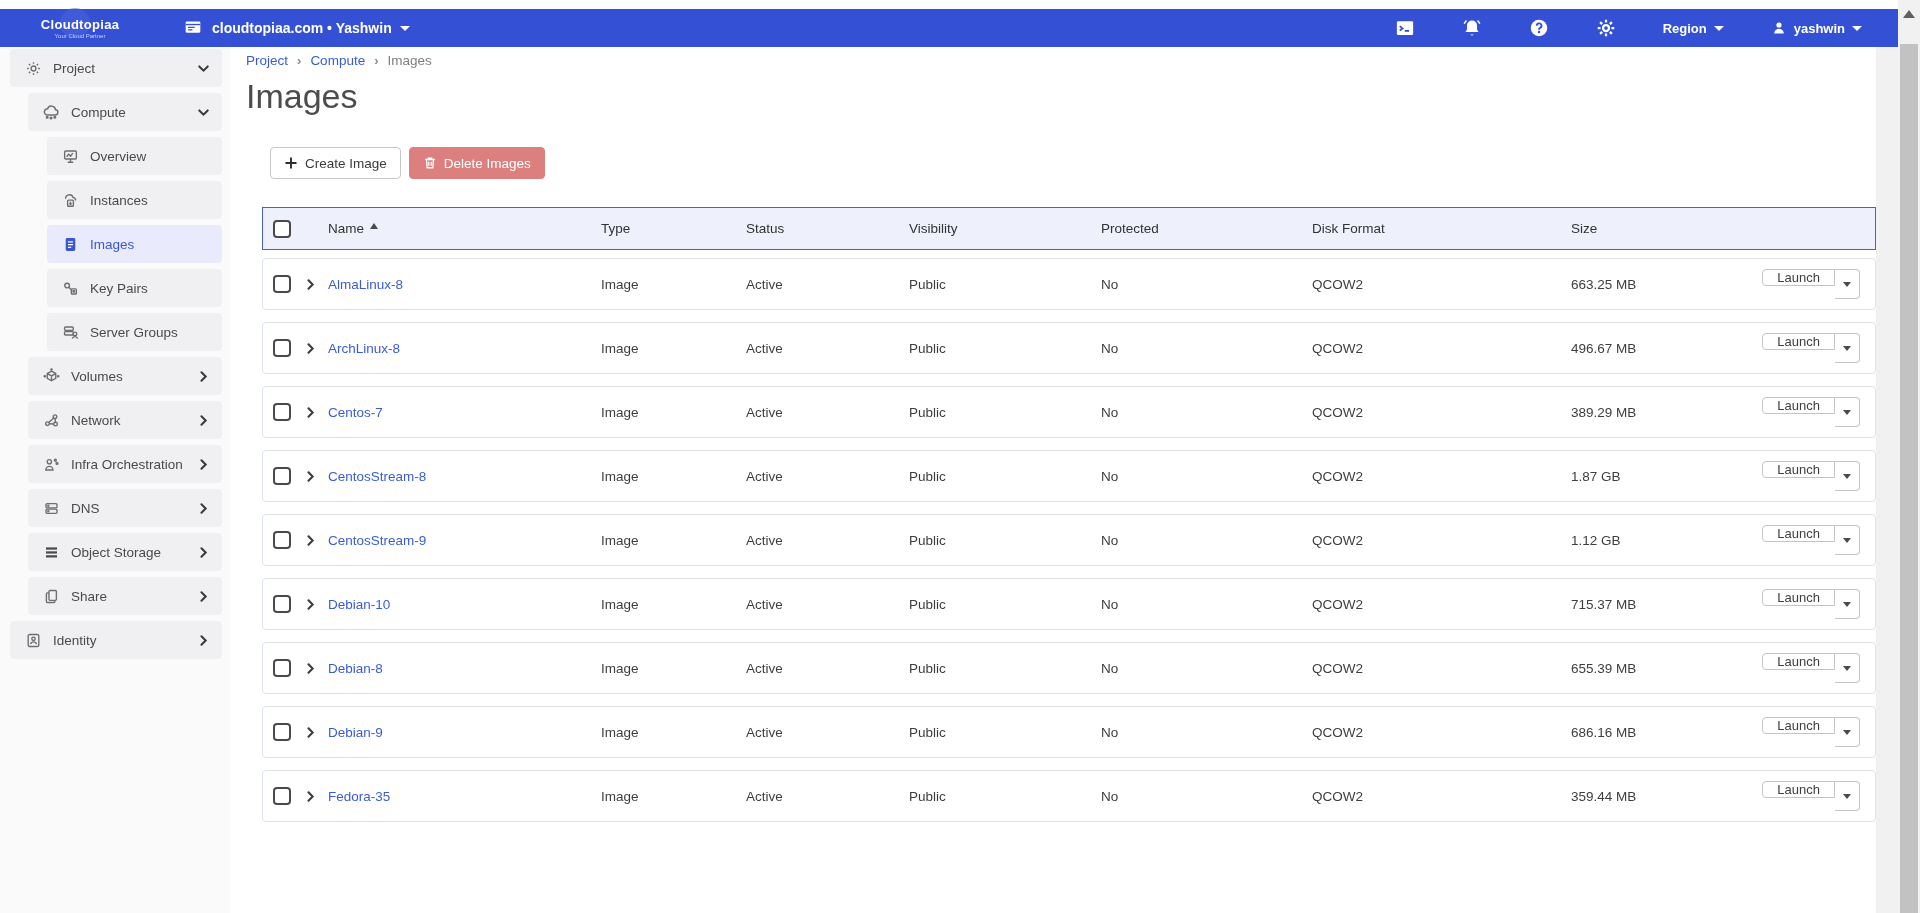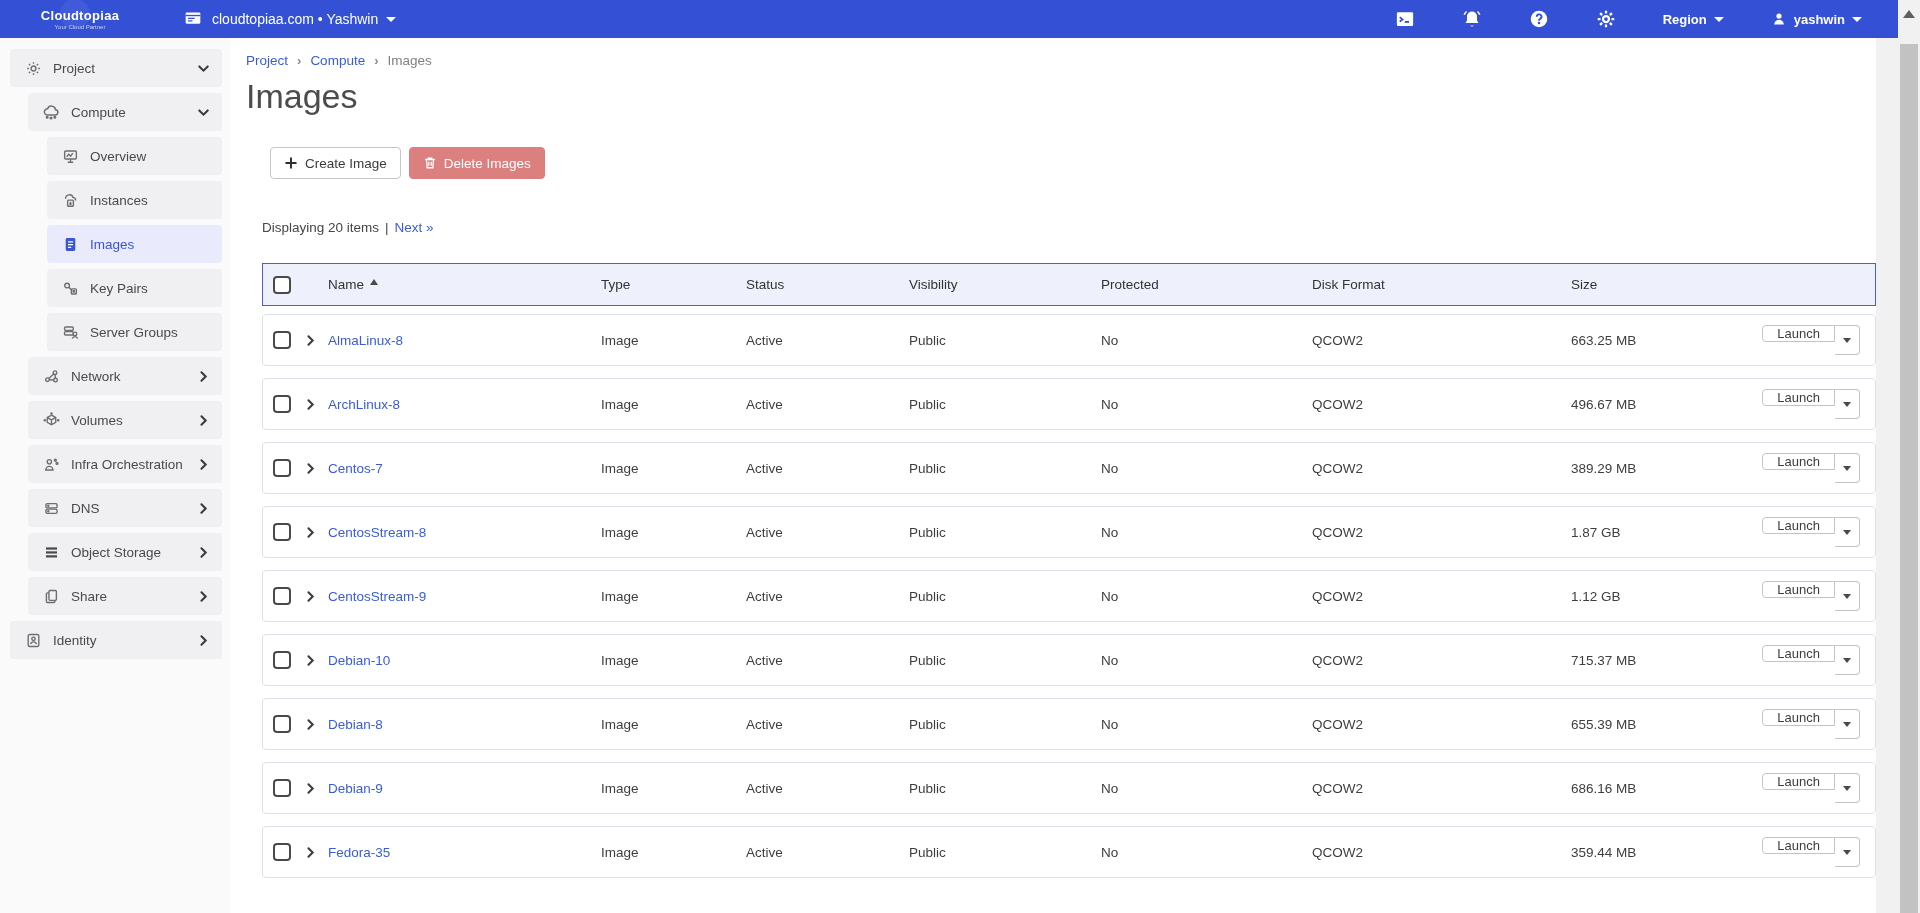--- a/index.html
+++ b/index.html
@@ -1,28 +1,28 @@
 <!DOCTYPE html>
 <html><head>
 <meta charset="utf-8">
 <style>
   * { margin:0; padding:0; box-sizing:border-box; }
   html,body { width:1920px; height:913px; overflow:hidden; background:#fff;
               font-family:"Liberation Sans", sans-serif; color:#3e3e3e; }
 
   
-  .topbar { position:fixed; top:0; left:0; width:1898px; height:38px; background:#3451d6;
+  .topbar { position:fixed; top:9px; left:0; width:1898px; height:38px; background:#3451d6;
             display:flex; align-items:center; z-index:30; }
   .brand { margin-left:22px; width:116px; text-align:center; position:relative; }
   .brand::before { content:""; position:absolute; left:38px; top:-9px; width:30px; height:30px;
                    border-radius:50%; background:#4a63dd; opacity:.55; }
   .brand-name { position:relative; color:#fff; font-size:13px; font-weight:bold; letter-spacing:.3px; }
   .brand-tag  { position:relative; color:#c9d2f5; font-size:6px; margin-top:1px; }
   .context { margin-left:46px; display:flex; align-items:center; gap:8px; color:#fff;
-             font-size:14px; font-weight:normal; cursor:pointer; }
+             font-size:14px; font-weight:bold; cursor:pointer; }
   .top-right { margin-left:auto; margin-right:36px; display:flex; align-items:center; gap:47px; }
   .top-icon { width:20px; height:20px; display:inline-flex; cursor:pointer; }
   .top-text { color:#fff; font-size:13px; font-weight:bold; display:flex; align-items:center; gap:7px; cursor:pointer; }
   .caret-w { width:0; height:0; border-left:5px solid transparent; border-right:5px solid transparent;
              border-top:5px solid #fff; display:inline-block; }
 
   
   .sidebar { position:fixed; top:38px; left:0; width:230px; bottom:0; background:#fafafb; padding-top:11px; }
   .nav { height:38px; margin-bottom:6px; background:#f0f0f2; border-radius:4px;
          display:flex; align-items:center; cursor:pointer; }
@@ -251,44 +251,44 @@
           <circle cx="12.2" cy="9.4" r="1.7"></circle>
           <path d="M9.6 13.8a2.7 2.7 0 0 1 5.2 0"></path>
         </svg>
     </span>
     <span class="nlabel">Server Groups</span>
   </div>
 
   <div class="nav lvl1">
     <span class="nicon">
       <svg viewBox="0 0 16 16" width="17" height="17" fill="none" stroke="#6e6e6e" stroke-width="1.3">
+          <path d="M8 3l4 2.2v4.6L8 12 4 9.8V5.2zM4 5.2L8 7.4l4-2.2M8 7.4V12"></path>
+          <circle cx="1.7" cy="7.8" r=".6"></circle>
+          <circle cx="14.3" cy="7.8" r=".6"></circle>
+          <circle cx="8" cy="1.4" r=".6"></circle>
+        </svg>
+    </span>
+    <span class="nlabel">Volumes</span>
+    <span class="nchev">
+      <svg viewBox="0 0 16 16" width="15" height="15" fill="none" stroke="#3a3a3a" stroke-width="2.2" stroke-linecap="round">
+          <path d="M5.8 3.5L10.3 8l-4.5 4.5"></path>
+        </svg>
+    </span>
+  </div>
+
+  <div class="nav lvl1">
+    <span class="nicon">
+      <svg viewBox="0 0 16 16" width="17" height="17" fill="none" stroke="#6e6e6e" stroke-width="1.3">
           <circle cx="4.2" cy="11" r="1.7"></circle>
           <circle cx="11.3" cy="4.4" r="1.7"></circle>
           <circle cx="11.8" cy="11.4" r="1.7"></circle>
           <path d="M5.4 9.8l4.7-4.2M5.9 11.1l4.2.2M11.4 6.1l.3 3.6"></path>
         </svg>
     </span>
     <span class="nlabel">Network</span>
-    <span class="nchev">
-      <svg viewBox="0 0 16 16" width="15" height="15" fill="none" stroke="#3a3a3a" stroke-width="2.2" stroke-linecap="round">
-          <path d="M5.8 3.5L10.3 8l-4.5 4.5"></path>
-        </svg>
-    </span>
-  </div>
-
-  <div class="nav lvl1">
-    <span class="nicon">
-      <svg viewBox="0 0 16 16" width="17" height="17" fill="none" stroke="#6e6e6e" stroke-width="1.3">
-          <path d="M8 3l4 2.2v4.6L8 12 4 9.8V5.2zM4 5.2L8 7.4l4-2.2M8 7.4V12"></path>
-          <circle cx="1.7" cy="7.8" r=".6"></circle>
-          <circle cx="14.3" cy="7.8" r=".6"></circle>
-          <circle cx="8" cy="1.4" r=".6"></circle>
-        </svg>
-    </span>
-    <span class="nlabel">Volumes</span>
     <span class="nchev">
       <svg viewBox="0 0 16 16" width="15" height="15" fill="none" stroke="#3a3a3a" stroke-width="2.2" stroke-linecap="round">
           <path d="M5.8 3.5L10.3 8l-4.5 4.5"></path>
         </svg>
     </span>
   </div>
 
   <div class="nav lvl1">
     <span class="nicon">
       <svg viewBox="0 0 16 16" width="17" height="17" fill="none" stroke="#6e6e6e" stroke-width="1.3">
@@ -396,25 +396,20 @@
       <button class="btn btn-delete">
         <svg viewBox="0 0 16 16" width="14" height="14" fill="none" stroke="#fff" stroke-width="1.5">
             <path d="M2.5 4h11M6 4V2.6h4V4"></path>
             <path d="M4 4l.8 9.4h6.4L12 4"></path>
             <path d="M6.6 6.5v4.5M9.4 6.5v4.5"></path>
           </svg>
         <span>Delete Images</span>
       </button>
     </div>
 
-    <div class="pagebar">
-      <span>Displaying 20 items</span>
-      <span>|</span>
-      <a>Next »</a>
-    </div>
 
     <div class="table">
 
       <div class="thead">
         <div class="cell c-check">
             <span class="checkbox"></span>
           </div>
         <div class="cell"></div>
         <div class="cell th">
           <span>Name</span>

